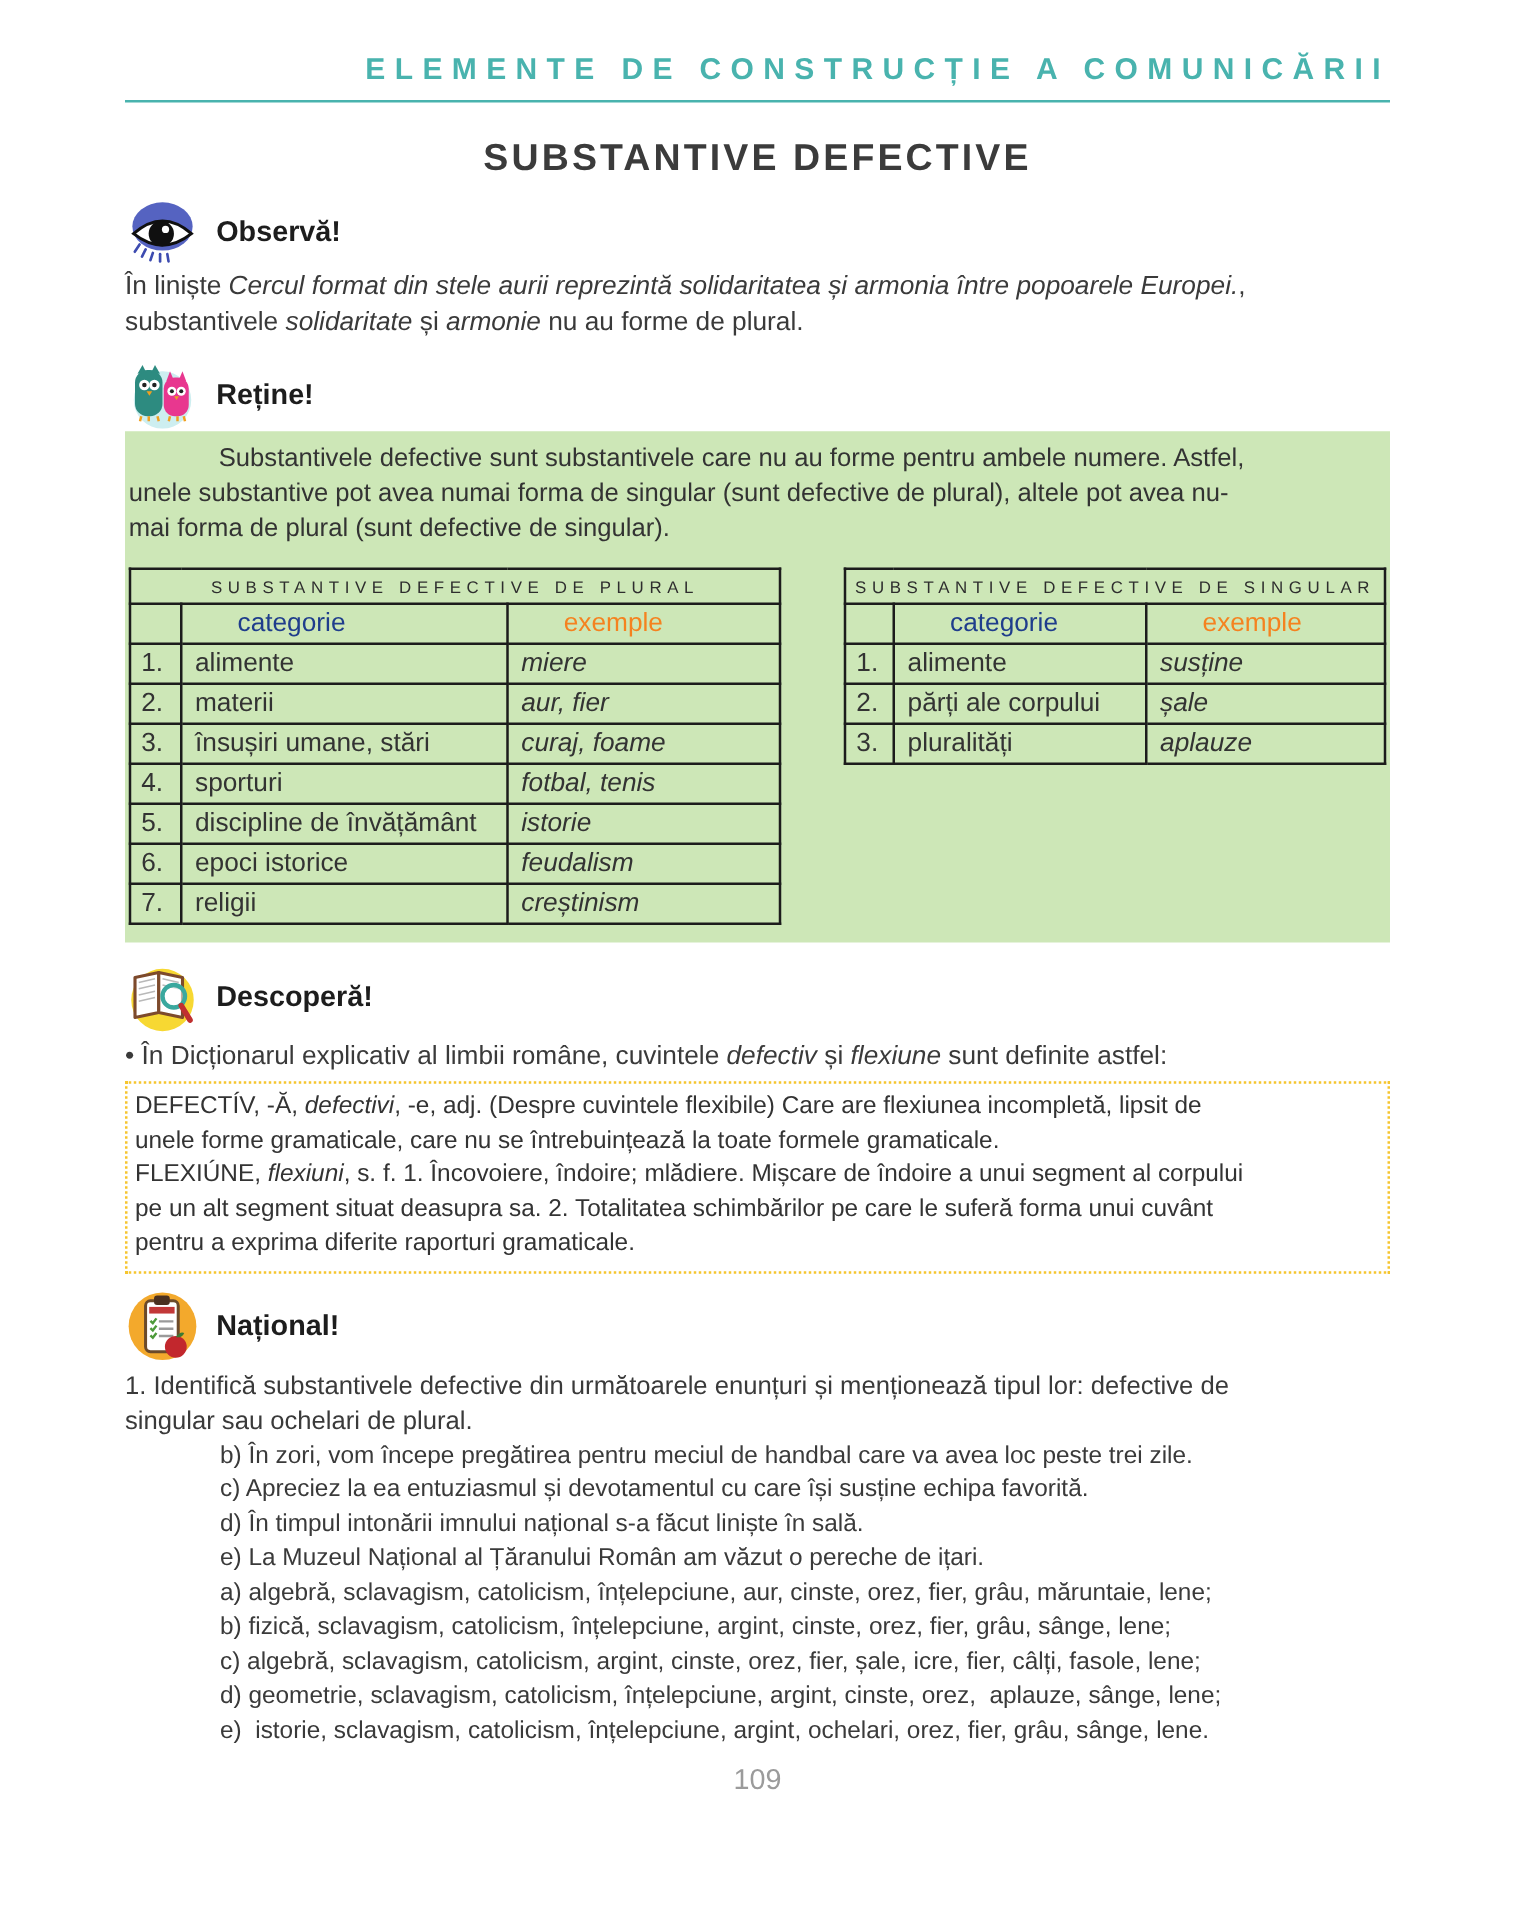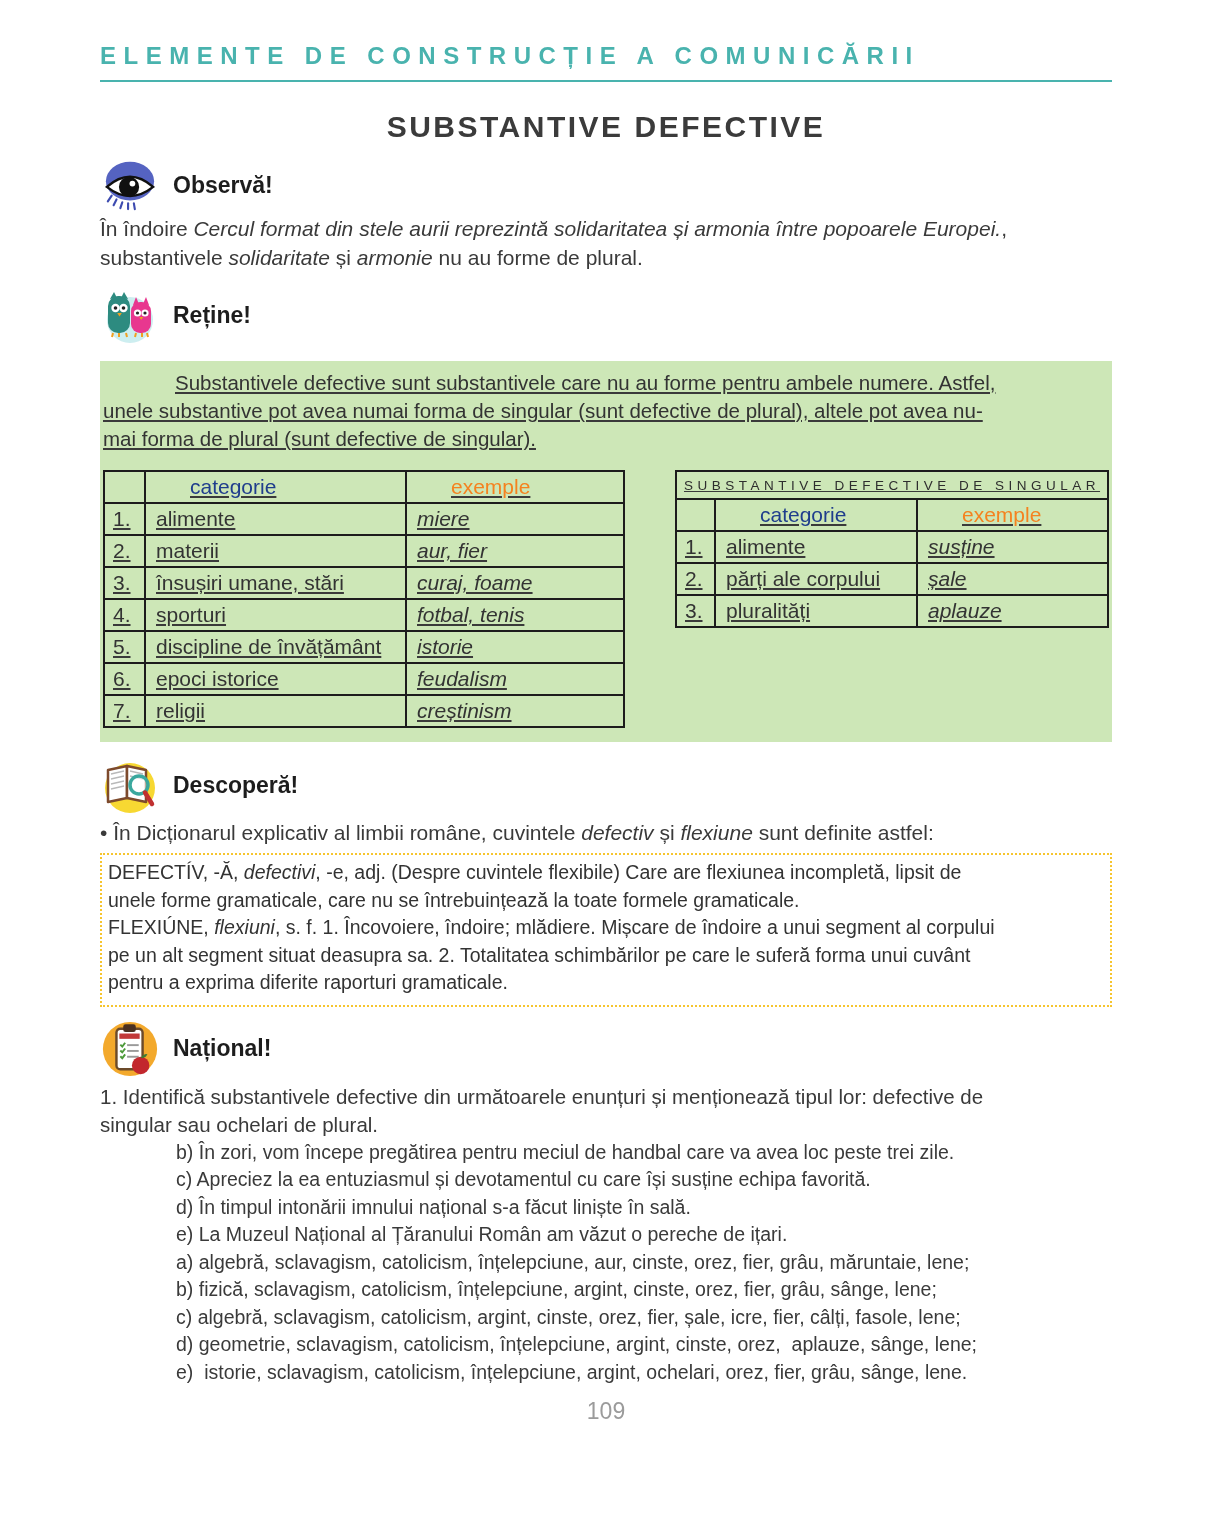--- a/index.html
+++ b/index.html
@@ -6,21 +6,21 @@
   body {
     width:1212px; height:1536px;
     font-family:"Liberation Sans", sans-serif;
     color:#3a3a3a;
     overflow:hidden;
   }
   .page { box-sizing:border-box; padding:42px 100px 0 100px; }
 
   
   .chapter-header {
-    text-align:left;
+    text-align:right;
     color:#49b3ae;
     font-weight:bold;
     font-size:24px;
     letter-spacing:7.5px;
     padding-bottom:10px;
     border-bottom:2.5px solid #49b3ae;
   }
 
   .page-title {
     text-align:center;
@@ -37,23 +37,22 @@
   .icon-wrap { width:60px; display:flex; justify-content:center; }
 
   .line { white-space:pre; }
   .it { font-style:italic; }
 
   .para { font-size:21px; line-height:29px; margin-top:3px; }
 
   
   .green-box {
     background:#cde7b7;
-    margin-top:18px;
+    margin-top:2px;
     padding:8px 4px 14px 3px;
-    text-decoration:underline;
   }
   .green-box .gpara { font-size:20.5px; line-height:28px; color:#333; }
   .green-box .gpara .indent1 { padding-left:72px; }
 
   .tables-row { display:flex; gap:50px; margin-top:17px; }
 
   table.tbl { border-collapse:collapse; table-layout:fixed; }
   .tbl td { border:2px solid #1c1c1c; font-size:21px; color:#333; }
   .tbl .title-cell {
     font-size:13.5px; letter-spacing:4.5px; text-align:center;
@@ -104,21 +103,21 @@
           <line x1="14" y1="41" x2="11" y2="47"></line>
           <line x1="20" y1="44" x2="18" y2="50"></line>
           <line x1="26" y1="45" x2="26" y2="51"></line>
           <line x1="32" y1="45" x2="33" y2="51"></line>
         </g>
       </svg>
     </span>
     <span class="label">Observă!</span>
   </div>
   <div class="para">
-    <div class="line"><span>În îndoire </span><span class="it">Cercul format din stele aurii reprezintă solidaritatea și armonia între popoarele Europei.</span><span>,</span></div>
+    <div class="line"><span>În liniște </span><span class="it">Cercul format din stele aurii reprezintă solidaritatea și armonia între popoarele Europei.</span><span>,</span></div>
     <div class="line"><span>substantivele </span><span class="it">solidaritate</span><span> și </span><span class="it">armonie</span><span> nu au forme de plural.</span></div>
   </div>
 
   <div class="section-heading">
     <span class="icon-wrap">
       <svg width="56" height="56" viewBox="0 0 56 56">
         <circle cx="28" cy="33" r="23" fill="#cdeef0"></circle>
         <rect x="6" y="9" width="22" height="37" rx="10" fill="#2d8b80"></rect>
         <path d="M8 12 L12 5 L15 11 Z" fill="#2d8b80"></path>
         <path d="M26 12 L22 5 L19 11 Z" fill="#2d8b80"></path>
@@ -151,20 +150,23 @@
 
     <div class="tables-row">
 
       <table class="tbl" style="width:520px;">
         <colgroup>
             <col style="width:41px">
             <col style="width:261px">
             <col style="width:218px">
           </colgroup>
         <tbody>
+            <tr>
+          <td class="title-cell" colspan="3">SUBSTANTIVE DEFECTIVE DE PLURAL</td>
+        </tr>
         <tr class="hrow">
           <td class="numcell"></td>
           <td class="catcell cat-head">categorie</td>
           <td class="excell ex-head">exemple</td>
         </tr>
         <tr class="drow">
           <td class="numcell">1.</td>
           <td class="catcell">alimente</td>
           <td class="excell">miere</td>
         </tr>

